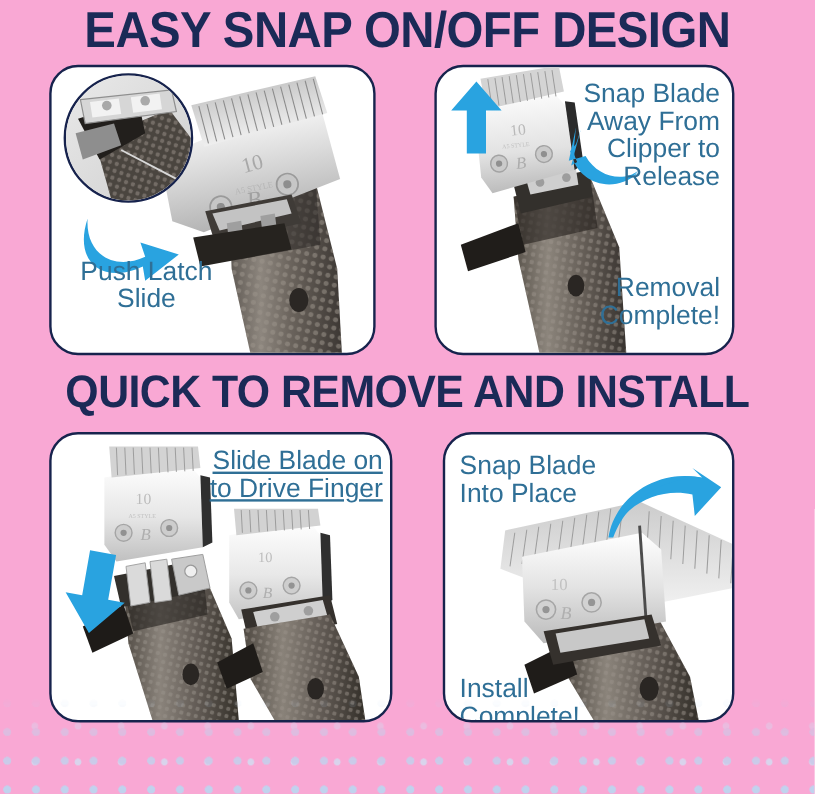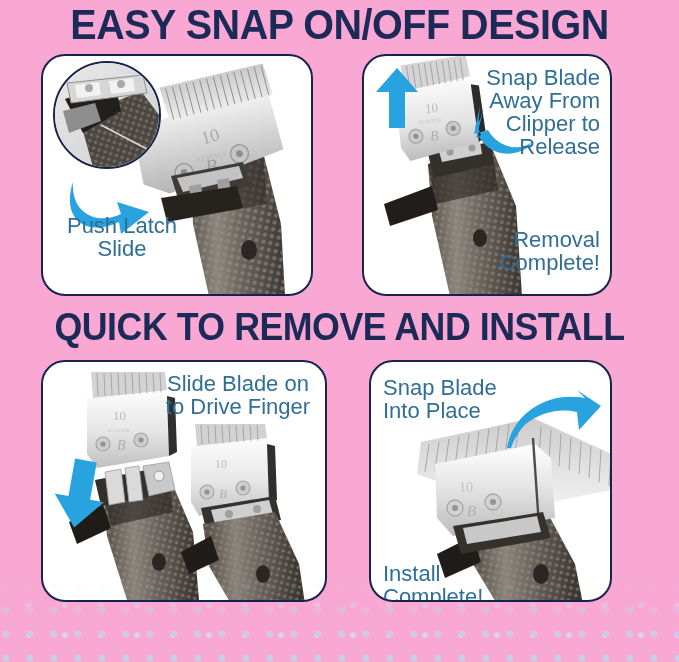--- a/index.html
+++ b/index.html
@@ -414,21 +414,21 @@
     </div>
 
     <div class="art" style="left:10px; top:98px;">
       <svg width="54" height="68" viewBox="0 0 54 68">
         <g transform="rotate(10 27 34)">
           <path d="M27 68 L52 38 L38 38 L38 0 L16 0 L16 38 L2 38 Z" fill="#29a3e0"></path>
         </g>
       </svg>
     </div>
 
-    <div class="caption" style="left:114px; top:10px; width:162px; text-align:center;">Slide Blade on
+    <div class="caption" style="left:114px; top:10px; width:162px; text-align:right;text-decoration:underline;">Slide Blade on
 to Drive Finger</div>
   </div>
 
   <div class="panel" id="panel-4">
 
     <div class="art" style="left:44px; top:52px;">
       <svg width="212" height="190" viewBox="0 0 212 190">
         <defs>
           <linearGradient id="p4body" x1="0" y1="0" x2="1" y2="0">
             <stop offset="0%" stop-color="#4d4740"></stop>

